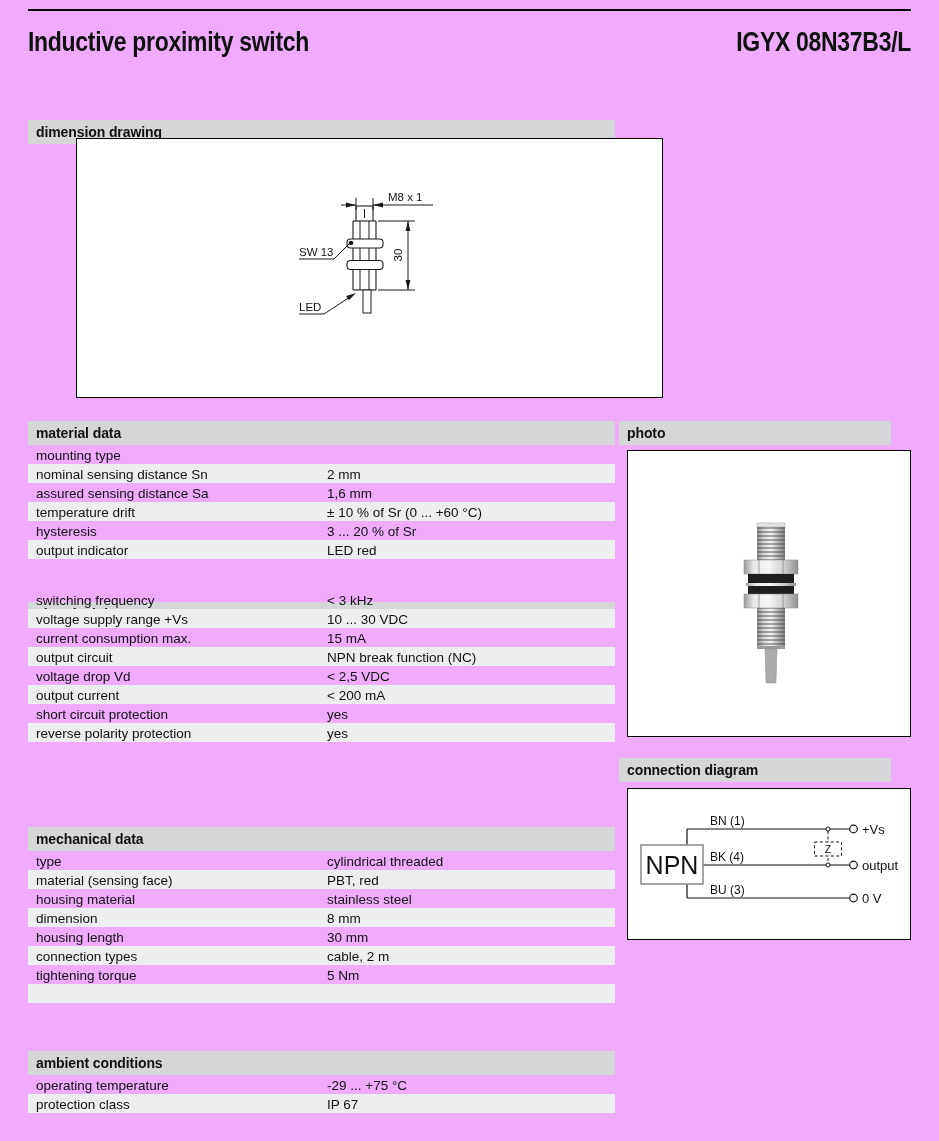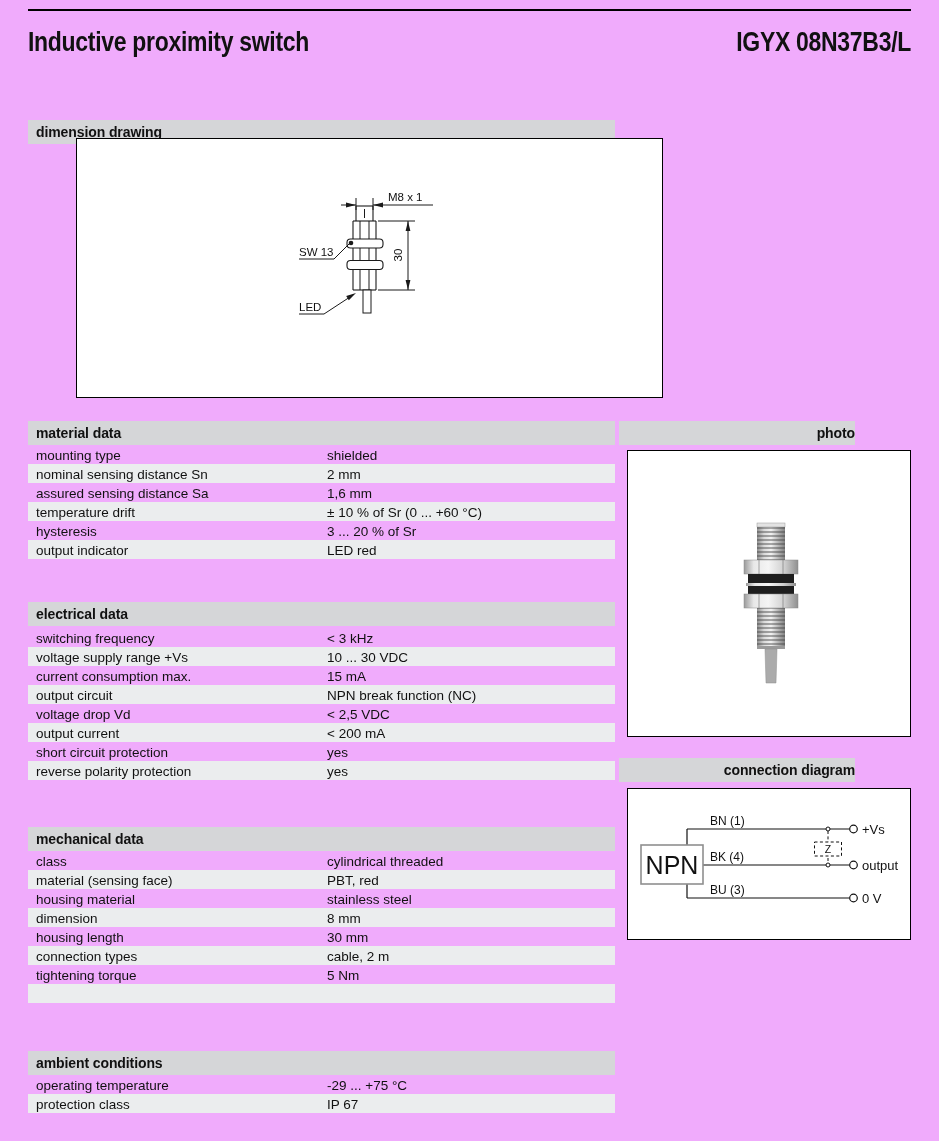--- a/index.html
+++ b/index.html
@@ -17,21 +17,21 @@
   .doc-part {
     position:absolute; right:28px; top:26px; font-size:23px; font-weight:bold;
     letter-spacing:-0.3px; transform:scaleY(1.18); transform-origin:right top; white-space:nowrap;
   }
   .bar {
     position:absolute; height:24px; background:#d5d6d8;
     font-size:14px; font-weight:bold; line-height:24px; padding-left:8px;
     letter-spacing:-0.1px;
   }
   .bar.left  { left:28px;  width:587px; }
-  .bar.right { left:619px; width:236px;text-align:right; }
+  .bar.right { left:619px; width:272px; }
   .framebox { position:absolute; background:#fff; border:1px solid #000; }
   .tbl { position:absolute; left:28px; width:587px; }
   .trow { display:flex; height:19px; line-height:22.4px; font-size:13.5px; }
   .trow:nth-child(even) { background:#ebedee; }
   .tlabel { width:299px; padding-left:8px; flex:none; white-space:nowrap; }
   .tvalue { flex:1; white-space:nowrap; }
   svg text { font-family:"Liberation Sans", sans-serif; fill:#111; }
   .dline { stroke:#1a1a1a; stroke-width:1.1; fill:none; }
   .dthin { stroke:#1a1a1a; stroke-width:1; fill:none; }
 </style>
@@ -89,21 +89,20 @@
       <line class="dthin" x1="222" y1="175" x2="247" y2="175"></line>
       <line class="dthin" x1="247" y1="175" x2="276" y2="156"></line>
       <polygon points="279,154 271.8,161.3 269.2,157.1" fill="#1a1a1a"></polygon>
     </svg>
   </div>
 
   <div class="bar left" style="top:421px">material data</div>
   <div class="tbl" style="top:445px">
     <div class="trow">
         <div class="tlabel">mounting type</div>
-        <div class="tvalue">shielded</div>
       </div>
     <div class="trow">
         <div class="tlabel">nominal sensing distance Sn</div>
         <div class="tvalue">2 mm</div>
       </div>
     <div class="trow">
         <div class="tlabel">assured sensing distance Sa</div>
         <div class="tvalue">1,6 mm</div>
       </div>
     <div class="trow">
@@ -114,21 +113,21 @@
         <div class="tlabel">hysteresis</div>
         <div class="tvalue">3 ... 20 % of Sr</div>
       </div>
     <div class="trow">
         <div class="tlabel">output indicator</div>
         <div class="tvalue">LED red</div>
       </div>
   </div>
 
   <div class="bar left" style="top:602px">electrical data</div>
-  <div class="tbl" style="top:628px">
+  <div class="tbl" style="top:590px">
     <div class="trow">
         <div class="tlabel">switching frequency</div>
         <div class="tvalue">&lt; 3 kHz</div>
       </div>
     <div class="trow">
         <div class="tlabel">voltage supply range +Vs</div>
         <div class="tvalue">10 ... 30 VDC</div>
       </div>
     <div class="trow">
         <div class="tlabel">current consumption max.</div>
@@ -152,21 +151,21 @@
       </div>
     <div class="trow">
         <div class="tlabel">reverse polarity protection</div>
         <div class="tvalue">yes</div>
       </div>
   </div>
 
   <div class="bar left" style="top:827px">mechanical data</div>
   <div class="tbl" style="top:851px">
     <div class="trow">
-        <div class="tlabel">class</div>
+        <div class="tlabel">type</div>
         <div class="tvalue">cylindrical threaded</div>
       </div>
     <div class="trow">
         <div class="tlabel">material (sensing face)</div>
         <div class="tvalue">PBT, red</div>
       </div>
     <div class="trow">
         <div class="tlabel">housing material</div>
         <div class="tvalue">stainless steel</div>
       </div>

